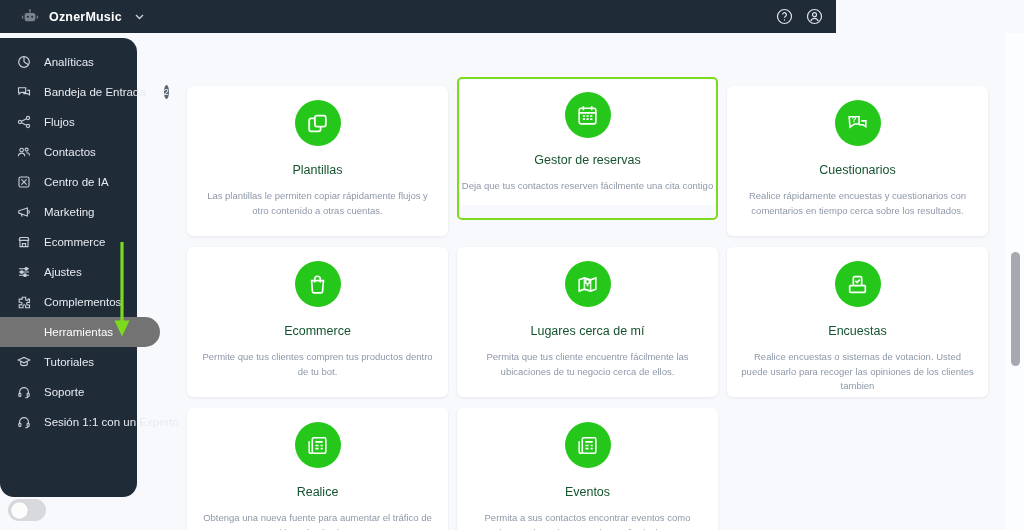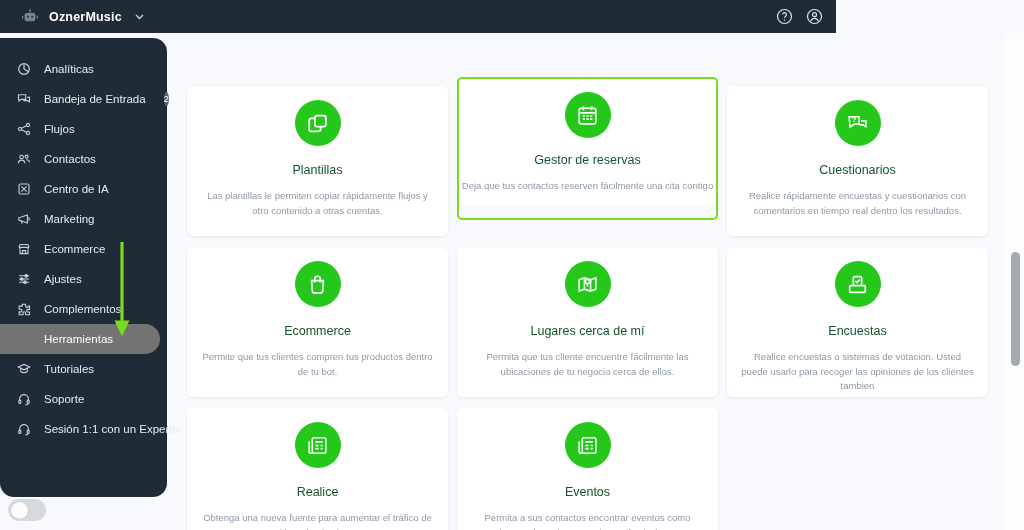--- a/index.html
+++ b/index.html
@@ -14,23 +14,23 @@
     position:absolute; top:0; left:0; width:836px; height:33px;
     background:#202B38; display:flex; align-items:center; z-index:20;
   }
   .brand { display:flex; align-items:center; gap:10px; margin-left:21px; cursor:pointer; }
   .brand-name { color:#FFFFFF; font-size:12.5px; font-weight:bold; letter-spacing:.2px; }
   .chevron { margin-left:3px; display:flex; }
   .topbar-right { margin-left:auto; display:flex; align-items:center; gap:13px; margin-right:13px; }
   .tb-icon { width:17px; height:17px; display:flex; cursor:pointer; }
   
   .sidebar {
-    position:absolute; top:38px; left:0; width:167px; height:459px;
+    position:absolute; top:38px; left:0; width:137px; height:459px;
     background:#202B38; border-radius:0 14px 14px 14px;
-    padding-top:16px; z-index:10;
+    padding-top:9px; z-index:10;
   }
   .nav-item {
     height:30px; display:flex; align-items:center;
     padding-left:17px; gap:13px;
     color:#E7EBF0; font-size:11.5px; cursor:pointer; white-space:nowrap;
   }
   .nav-icon { width:14px; height:14px; flex:0 0 14px; color:#C7CED7; display:flex; }
   .nav-item.active {
     background:#737373; border-radius:0 15px 15px 0;
     padding-left:44px; color:#FFFFFF; width:160px;
@@ -303,21 +303,21 @@
       <div class="icon-circle">
         <span style="display:flex">
           <svg width="25" height="25" viewBox="0 0 24 24" fill="none" stroke="#fff" stroke-width="1.5">
             <path d="M4 5.5h9.5v7H9l-4.2 3z"></path>
             <path d="M15.5 9.5h4.5v5.5l-2.8-1.8h-4"></path>
             <text x="8.7" y="10.8" font-size="7.5" fill="#fff" stroke="none" text-anchor="middle" font-weight="bold">?</text>
           </svg>
         </span>
       </div>
       <div class="card-title">Cuestionarios</div>
-      <div class="card-desc">Realice rápidamente encuestas y cuestionarios con comentarios en tiempo real dentro los resultados.</div>
+      <div class="card-desc">Realice rápidamente encuestas y cuestionarios con comentarios en tiempo cerca sobre los resultados.</div>
     </div>
 
     <div class="card">
       <div class="icon-circle">
         <span style="display:flex">
           <svg width="25" height="25" viewBox="0 0 24 24" fill="none" stroke="#fff" stroke-width="1.6">
             <path d="M6.3 8.3h11.4l-.8 10.3a1.6 1.6 0 01-1.6 1.4H8.7a1.6 1.6 0 01-1.6-1.4z"></path>
             <path d="M9.3 10V6.8a2.7 2.7 0 015.4 0V10"></path>
           </svg>
         </span>

